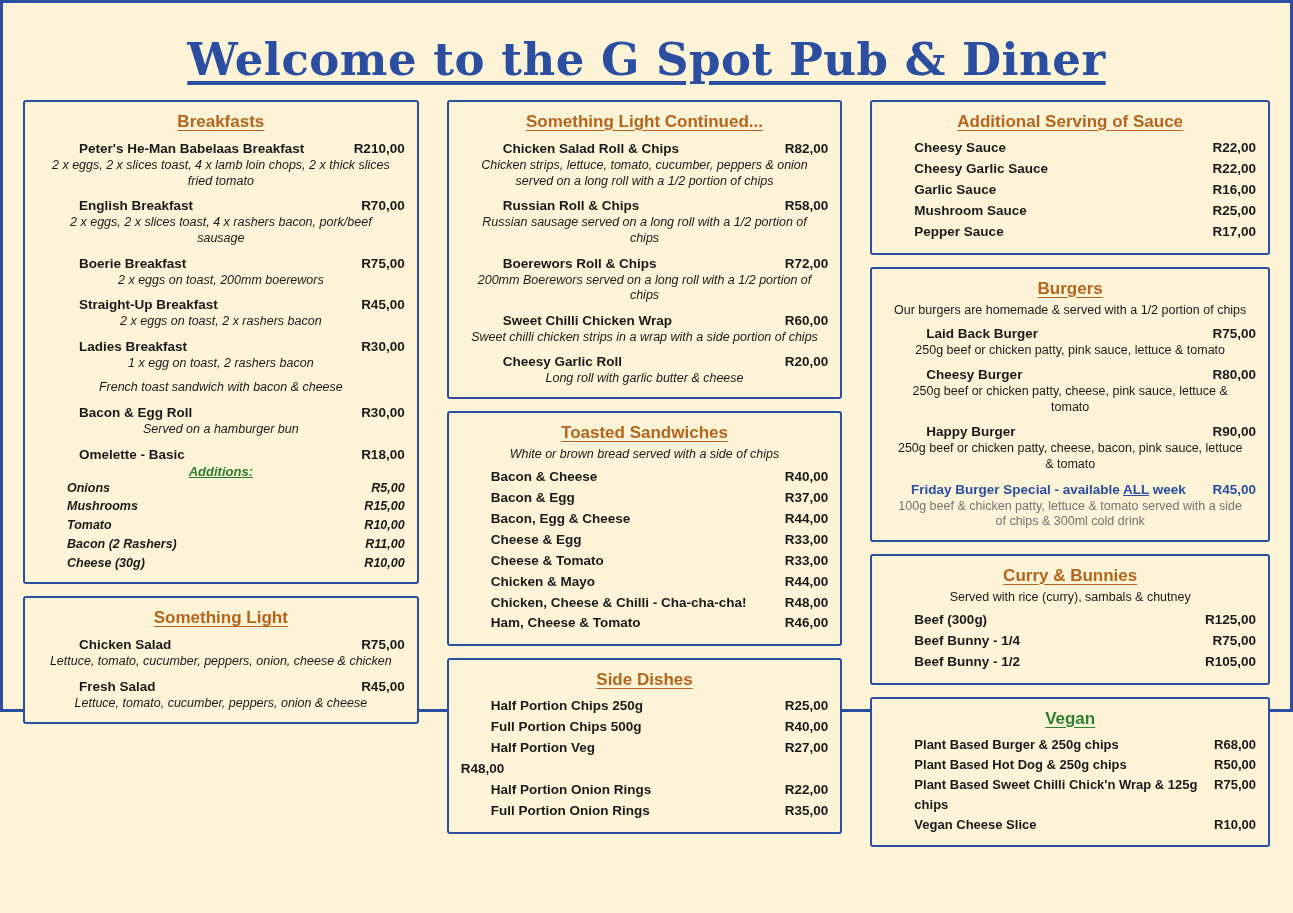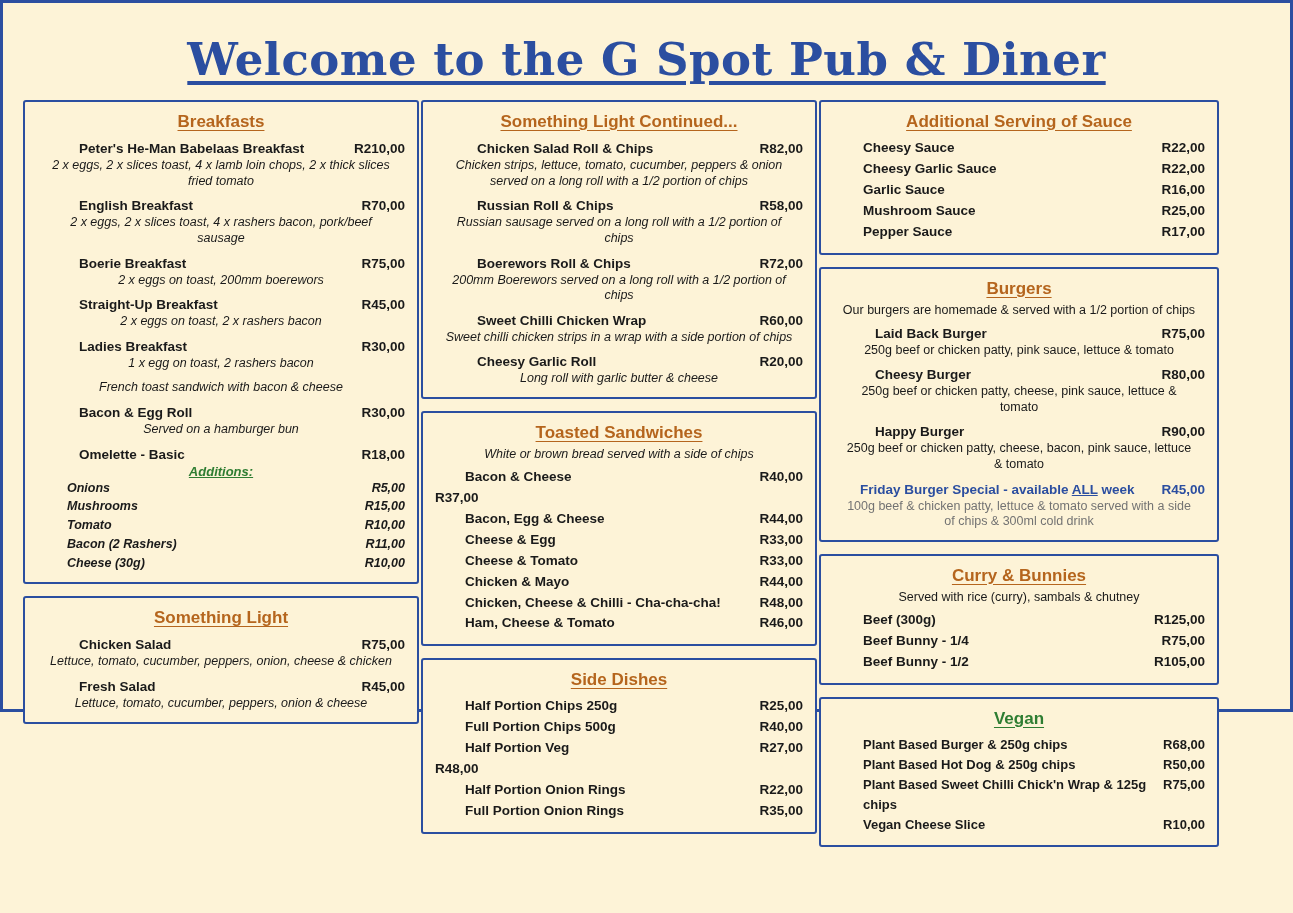--- a/index.html
+++ b/index.html
@@ -24,21 +24,21 @@
     font-family: "DejaVu Serif", serif;
     font-weight: bold;
     font-size: 45px;
     letter-spacing: 0.5px;
     margin: 12px 0 6px 0;
     text-decoration: underline;
     text-underline-offset: 6px;
   }
   .columns {
     display: flex;
-    gap: 2px;
+    gap: 28px;
     align-items: flex-start;
     margin-top: 14px;
   }
   .col { width: 396px; display:flex; flex-direction:column; gap: 12px; }
   .col-mid { width: 396px; }
   .col-right { width: 400px; }
 
   .box {
     border: 2px solid #2b4ea0;
     border-radius: 3px;
@@ -265,20 +265,21 @@
       </div>
 
       <div class="box">
         <div class="sec-title">Toasted Sandwiches</div>
         <div class="sec-note">White or brown bread served with a side of chips</div>
         <div class="prow">
             <span class="nm">Bacon &amp; Cheese</span>
             <span class="pr">R40,00</span>
           </div>
         <div class="prow">
+            <span class="nm">Bacon &amp; Egg</span>
             <span class="pr">R37,00</span>
           </div>
         <div class="prow">
             <span class="nm">Bacon, Egg &amp; Cheese</span>
             <span class="pr">R44,00</span>
           </div>
         <div class="prow">
             <span class="nm">Cheese &amp; Egg</span>
             <span class="pr">R33,00</span>
           </div>

